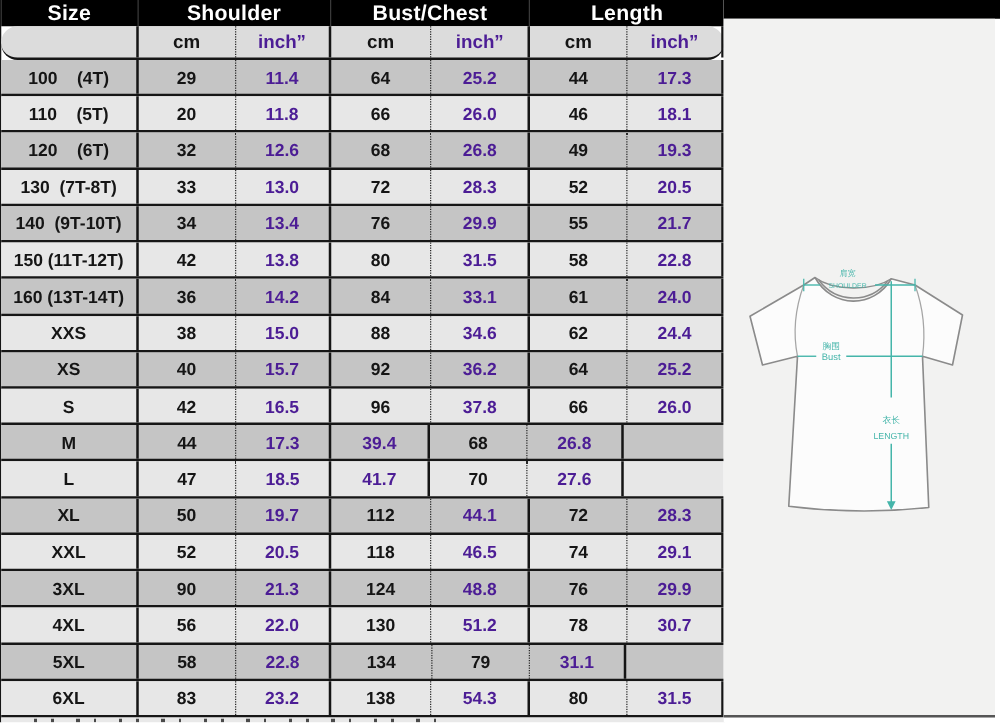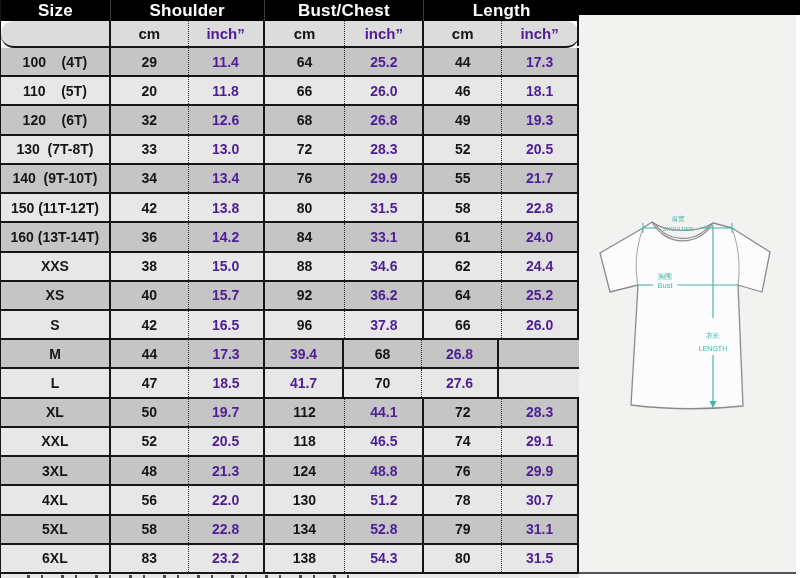--- a/index.html
+++ b/index.html
@@ -195,42 +195,41 @@
       <div class="cell col-size">XXL</div>
       <div class="cell col-cm-1">52</div>
       <div class="cell col-in-1 val-in">20.5</div>
       <div class="cell col-cm-2">118</div>
       <div class="cell col-in-2 val-in">46.5</div>
       <div class="cell col-cm-3">74</div>
       <div class="cell col-in-3 val-in">29.1</div>
     </div>
         <div class="trow row-gray">
       <div class="cell col-size">3XL</div>
-      <div class="cell col-cm-1">48</div>
+      <div class="cell col-cm-1">90</div>
       <div class="cell col-in-1 val-in">21.3</div>
       <div class="cell col-cm-2">124</div>
       <div class="cell col-in-2 val-in">48.8</div>
       <div class="cell col-cm-3">76</div>
       <div class="cell col-in-3 val-in">29.9</div>
     </div>
         <div class="trow row-light">
       <div class="cell col-size">4XL</div>
       <div class="cell col-cm-1">56</div>
       <div class="cell col-in-1 val-in">22.0</div>
       <div class="cell col-cm-2">130</div>
       <div class="cell col-in-2 val-in">51.2</div>
       <div class="cell col-cm-3">78</div>
       <div class="cell col-in-3 val-in">30.7</div>
     </div>
         <div class="trow row-gray">
       <div class="cell col-size">5XL</div>
       <div class="cell col-cm-1">58</div>
       <div class="cell col-in-1 val-in">22.8</div>
       <div class="cell col-cm-2">134</div>
-      <div class="cell col-in-2 val-in">52.8</div>
       <div class="cell col-cm-3">79</div>
       <div class="cell col-in-3 val-in">31.1</div>
     </div>
         <div class="trow row-light">
       <div class="cell col-size">6XL</div>
       <div class="cell col-cm-1">83</div>
       <div class="cell col-in-1 val-in">23.2</div>
       <div class="cell col-cm-2">138</div>
       <div class="cell col-in-2 val-in">54.3</div>
       <div class="cell col-cm-3">80</div>

